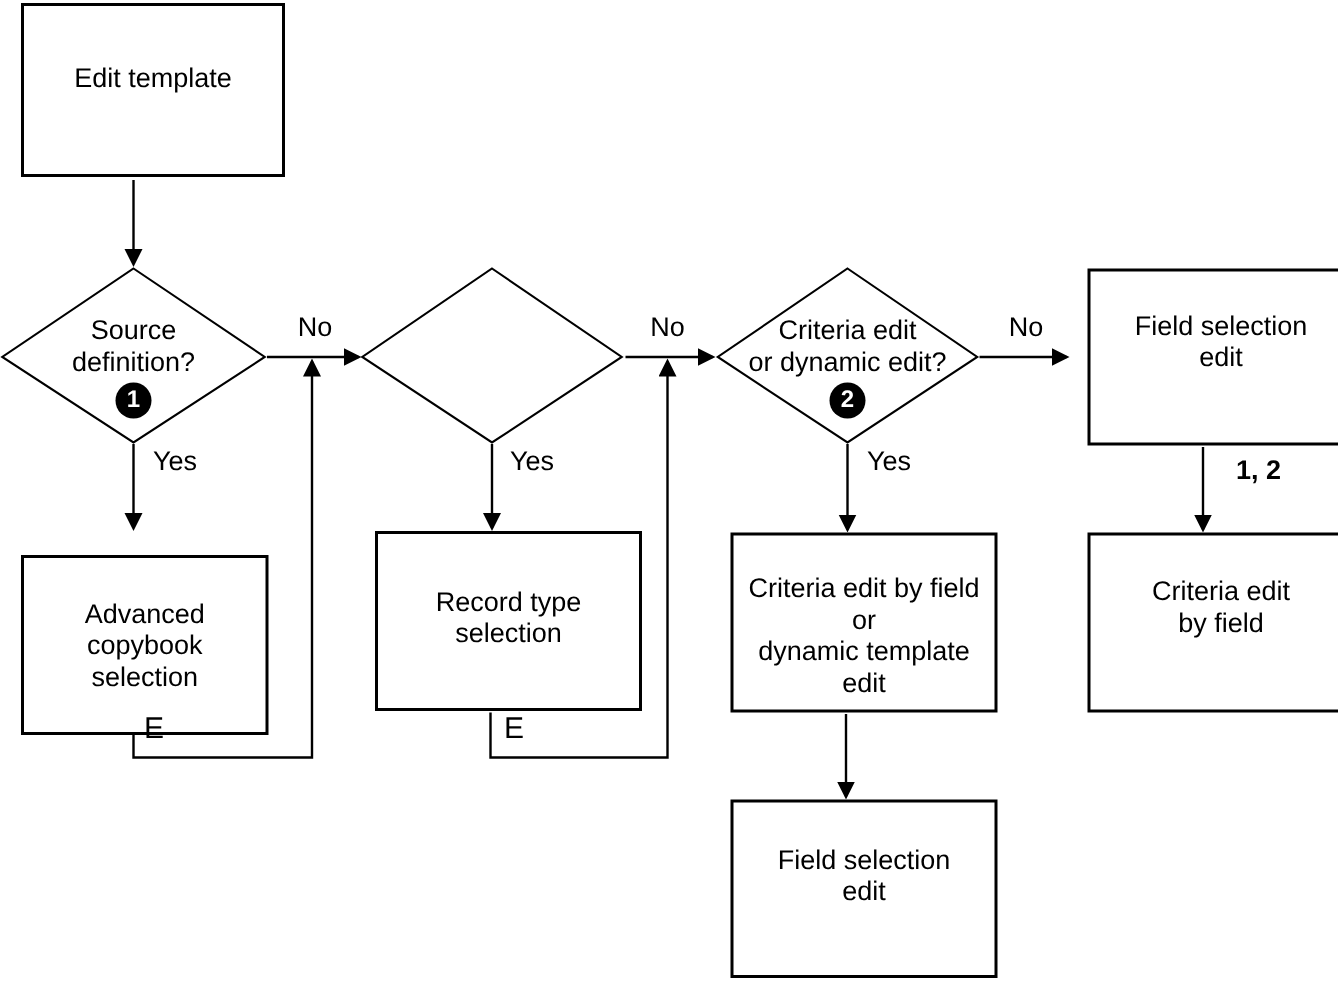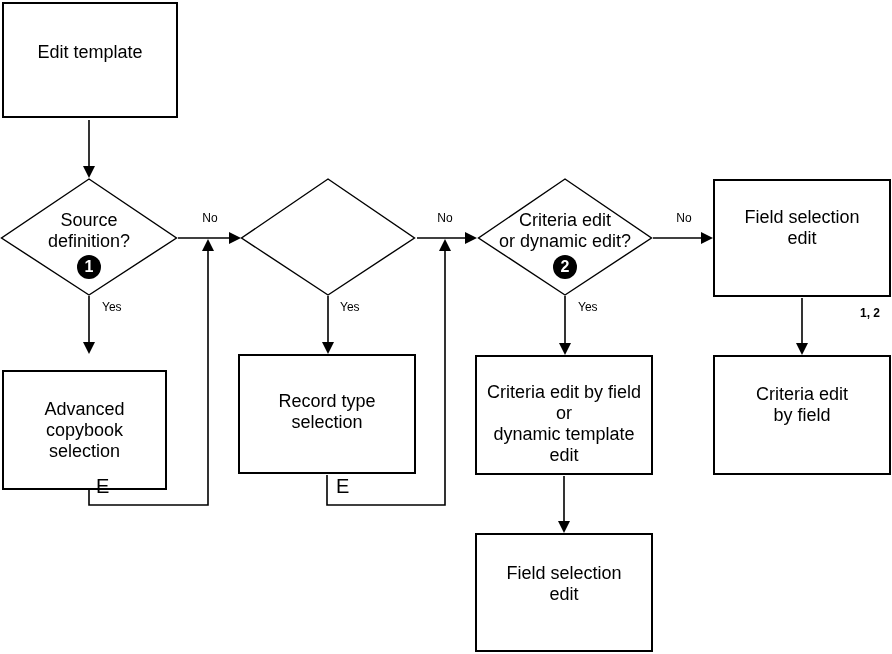--- a/index.html
+++ b/index.html
@@ -6,35 +6,36 @@
   html,body { background:#ffffff; }
   body { font-family:"Liberation Sans", sans-serif; color:#000; }
   .canvas { position:relative; width:892px; height:654px; background:#fff; overflow:hidden; }
   .wires { position:absolute; left:0; top:0; z-index:1; }
   .node {
     position:absolute; z-index:2;
     background:#fff; border:2px solid #000;
     display:flex; align-items:center; justify-content:center;
     text-align:center; font-size:18px; line-height:21px;
     white-space:pre-line;
+    margin-left:12px;
   }
   .dnode {
     position:absolute; z-index:3;
     display:flex; flex-direction:column; align-items:center; justify-content:center;
     text-align:center; font-size:18px; line-height:21px;
     white-space:pre-line; pointer-events:none;
   }
   .badge {
     width:24px; height:24px; border-radius:50%;
     background:#000; color:#fff;
     font-weight:bold; font-size:16px; line-height:24px;
     display:flex; align-items:center; justify-content:center;
     margin-top:3px; white-space:normal;
   }
-  .elabel { position:absolute; z-index:3; font-size:12px; line-height:21px; }
+  .elabel { position:absolute; z-index:3; font-size:18px; line-height:21px; }
   .elabel.big { font-size:20px; }
   .elabel.bold { font-weight:bold; }
 </style>
 </head>
 <body>
 
 <div class="canvas">
 
   <svg class="wires" width="892" height="654" viewBox="0 0 892 654">
     <defs>
@@ -118,15 +119,15 @@
   <span class="elabel" style="left:427px;top:208px;width:36px;text-align:center">No</span>
   <span class="elabel" style="left:666px;top:208px;width:36px;text-align:center">No</span>
 
   <span class="elabel" style="left:102px;top:297px">Yes</span>
   <span class="elabel" style="left:340px;top:297px">Yes</span>
   <span class="elabel" style="left:578px;top:297px">Yes</span>
 
   <span class="elabel big" style="left:96px;top:476px">E</span>
   <span class="elabel big" style="left:336px;top:476px">E</span>
 
-  <span class="elabel bold" style="left:860px;top:303px">1, 2</span>
+  <span class="elabel bold" style="left:824px;top:303px">1, 2</span>
 
 </div>
 
 </body></html>

